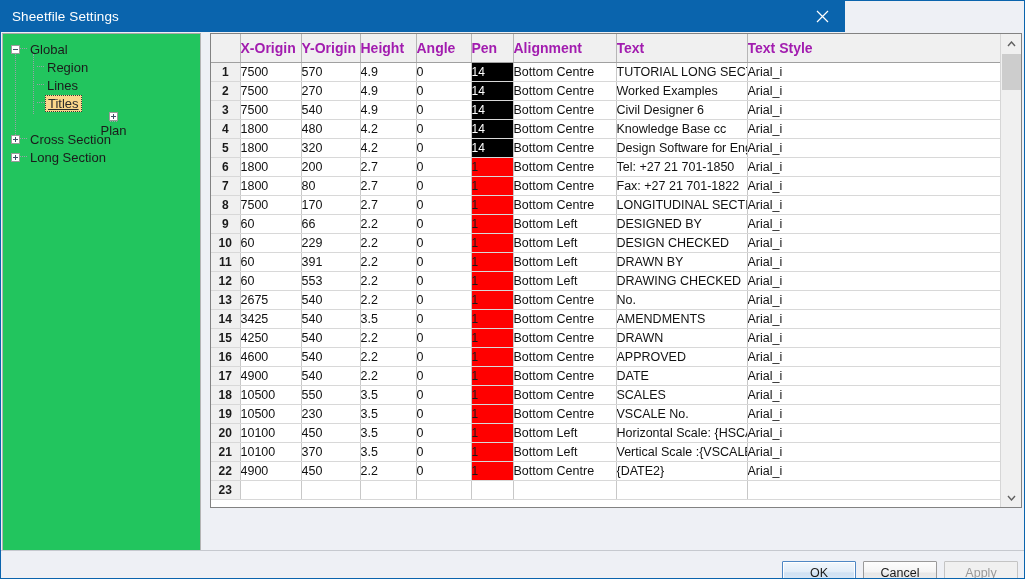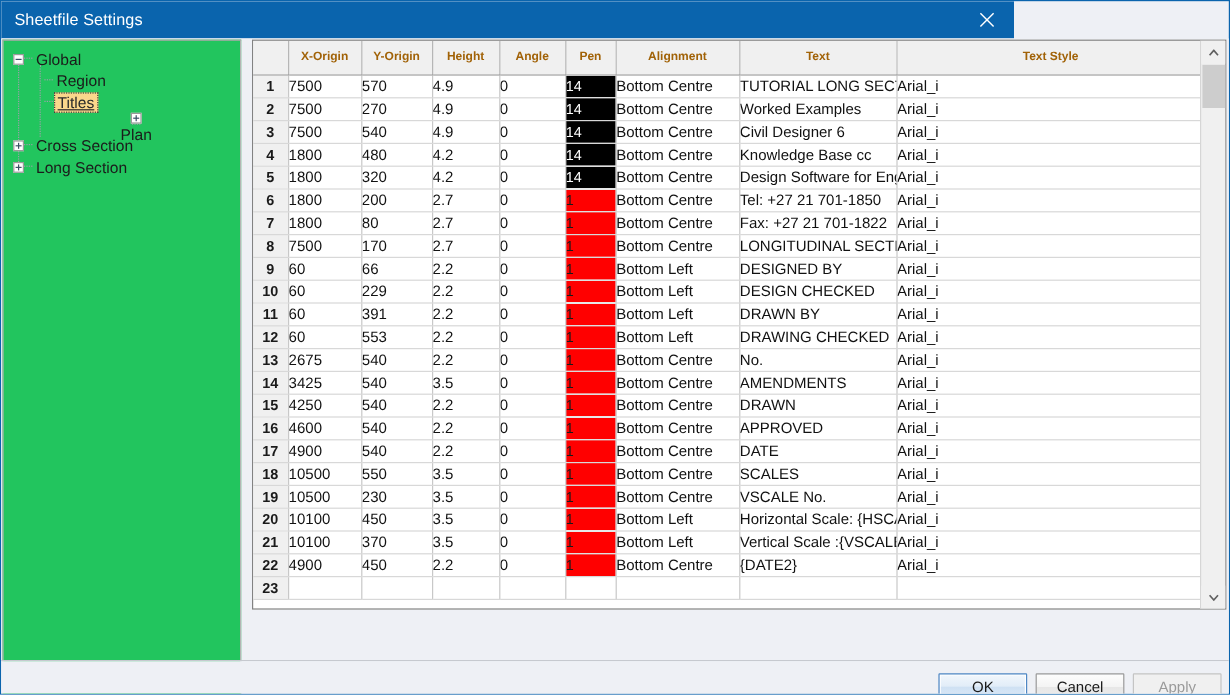--- a/index.html
+++ b/index.html
@@ -163,24 +163,24 @@
     height: 19px;
     overflow: hidden;
     white-space: nowrap;
     box-sizing: border-box;
   }
   table.grid th {
     background: #f0f0f0;
     border-bottom: 1px solid #a0a0a0;
     border-right: 1px solid #b6b6b6;
     font-weight: bold;
-    font-size: 10px;
+    font-size: 14px;
     height: 28px;
-    text-align: center;
-    color: #a16207;
+    text-align: left;
+    color: #a21caf;
   }
   table.grid th.corner {
     background: #f0f0f0;
   }
   td.rownum, th.corner {
     background: #f0f0f0;
     text-align: center;
     font-weight: bold;
     font-size: 12px;
     color: #1a1a1a;
@@ -326,20 +326,24 @@
           <span class="expander"></span>
           <span class="dash-h"></span>
           <span class="tw-label">Global</span>
         </div>
 
         <div class="tree-row" style="padding-left:26px;">
           <span class="dash-h"></span>
           <span class="tw-label">Region</span>
         </div>
 
+        <div class="tree-row" style="padding-left:26px;">
+          <span class="dash-h"></span>
+          <span class="tw-label">Lines</span>
+        </div>
 
         <div class="tree-row selected" style="padding-left:26px;">
           <span class="dash-h"></span>
           <span class="tw-label">Titles</span>
         </div>
 
         <div class="tree-row" style="padding-left:16px;flex-direction:column;">
           <span class="expander plus"></span>
           <span class="dash-h"></span>
           <span class="tw-label">Plan</span>

